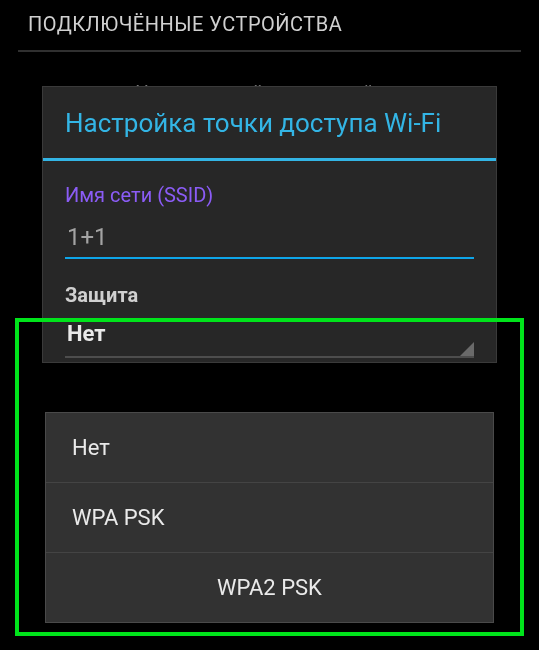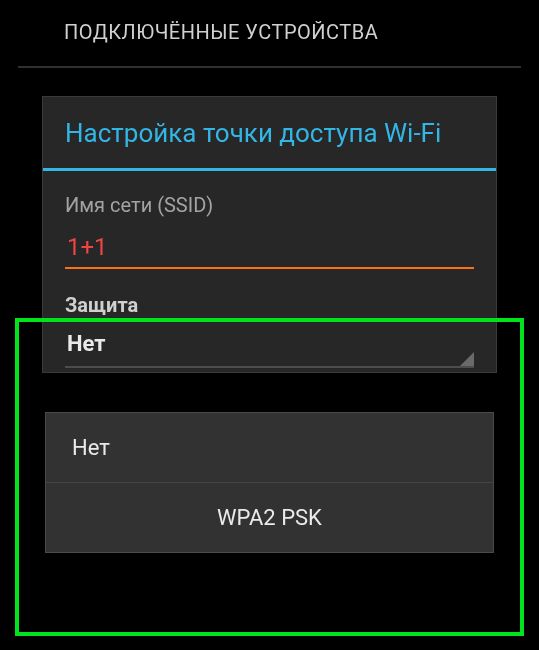--- a/index.html
+++ b/index.html
@@ -12,68 +12,67 @@
       width: 539px;
       height: 650px;
       background: #000;
       position: relative;
       overflow: hidden;
     }
     .page-header {
       color: #d0d0d0;
       font-size: 20px;
       font-weight: 400;
-      padding: 20px 28px;
+      padding: 12px 28px;
       letter-spacing: 0.5px;
-      margin-left: 36px;
     }
     .header-divider {
       height: 2px;
       background: #303030;
       margin: 2px 18px 0;
     }
     .bg-text {
       color: #7a7a7a;
       font-size: 19px;
       text-align: center;
       padding: 28px 0 0;
     }
     .modal {
       position: absolute;
       left: 42px;
       right: 42px;
-      top: 96px;
+      top: 86px;
       background: #272727;
       border: 1px solid #3a3a3a;
     }
     .modal-title {
       color: #33b5e5;
       font-size: 26px;
       font-weight: 400;
       padding: 20px 22px 18px;
       line-height: 1.25;
     }
     .modal-divider {
       height: 3px;
       background: #33b5e5;
     }
     .field-group {
       padding: 22px 22px 6px;
     }
     .field-label {
-      color: #a3a3a3;
+      color: #8b5cf6;
       font-size: 20px;
       margin-bottom: 10px;
     }
     .text-input {
       width: 100%;
       background: transparent;
       border: none;
-      border-bottom: 2px solid #f97316;
-      color: #ef4444;
+      border-bottom: 2px solid #0ea5e9;
+      color: #a3a3a3;
       font-size: 24px;
       padding: 6px 2px;
       outline: none;
     }
     .highlight-box {
       position: absolute;
       left: 15px;
       right: 15px;
       top: 318px;
       height: 318px;
@@ -150,16 +149,17 @@
     <div class="security-label">Защита</div>
     <div class="spinner-selected">
       <span>Нет</span>
       <div class="spinner-triangle"></div>
     </div>
   </div>
 </div>
 
 <div class="dropdown-panel">
   <div class="dropdown-item">Нет</div>
+  <div class="dropdown-item">WPA PSK</div>
   <div class="dropdown-item">WPA2 PSK</div>
 </div>
 
 <div class="highlight-box"></div>
 
 </body></html>

